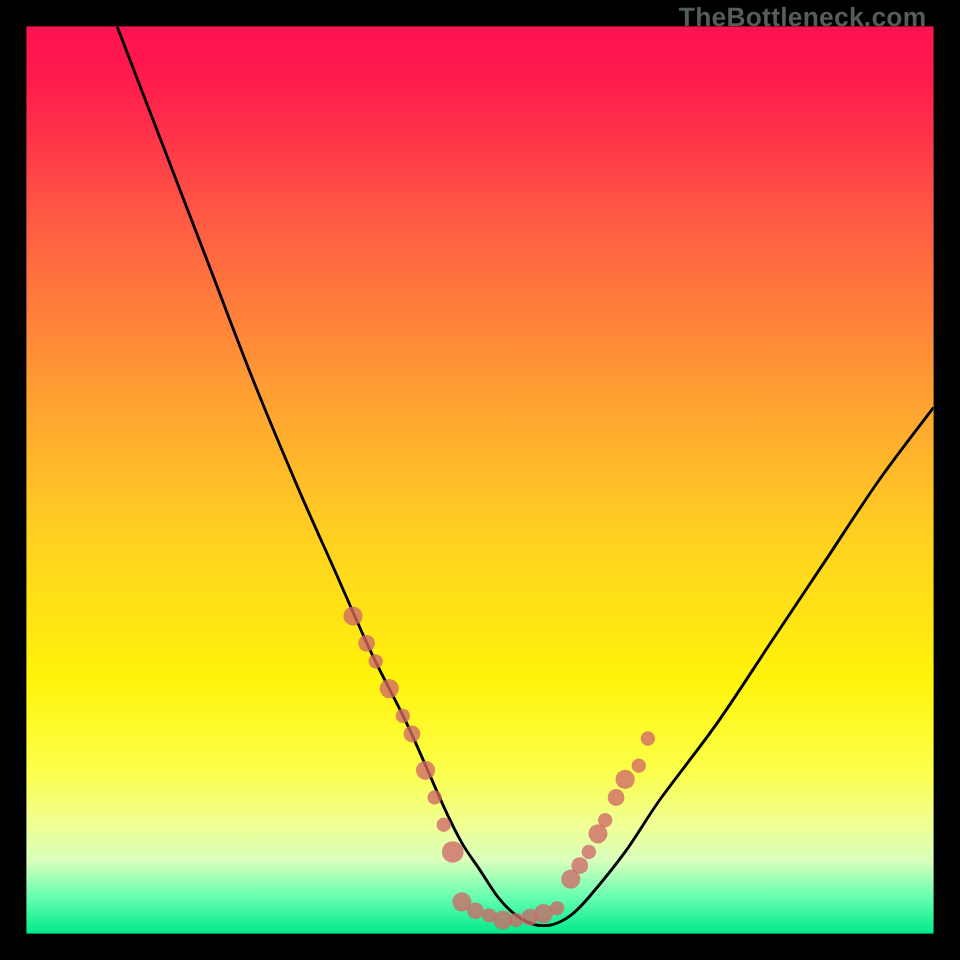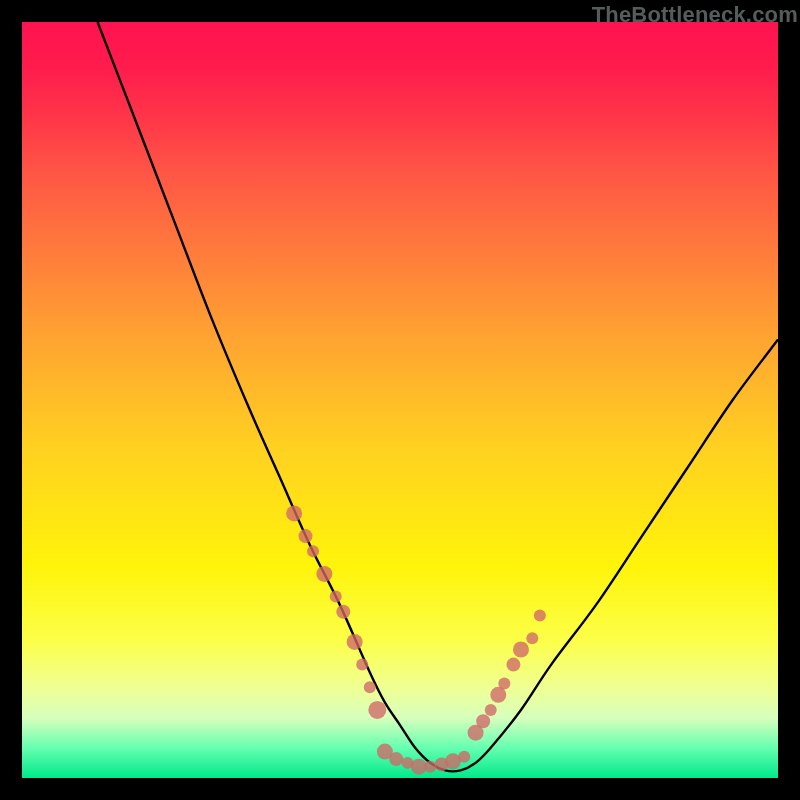--- a/index.html
+++ b/index.html
@@ -28,21 +28,21 @@
       #fff40a 72%,
       #fcff4a 82%,
       #f0ff93 88%,
       #d8ffbc 92%,
       #66ffb0 96%,
       #00e98b 100%);
   }
   .watermark {
     position: absolute;
     top: 2px;
-    right: 2px;
+    right: 28px;
     font-size: 22px;
     font-weight: 600;
     color: #555c5c;
     letter-spacing: 0.2px;
     z-index: 5;
   }
   svg.curve {
     position: absolute;
     left: 0;
     top: 0;

